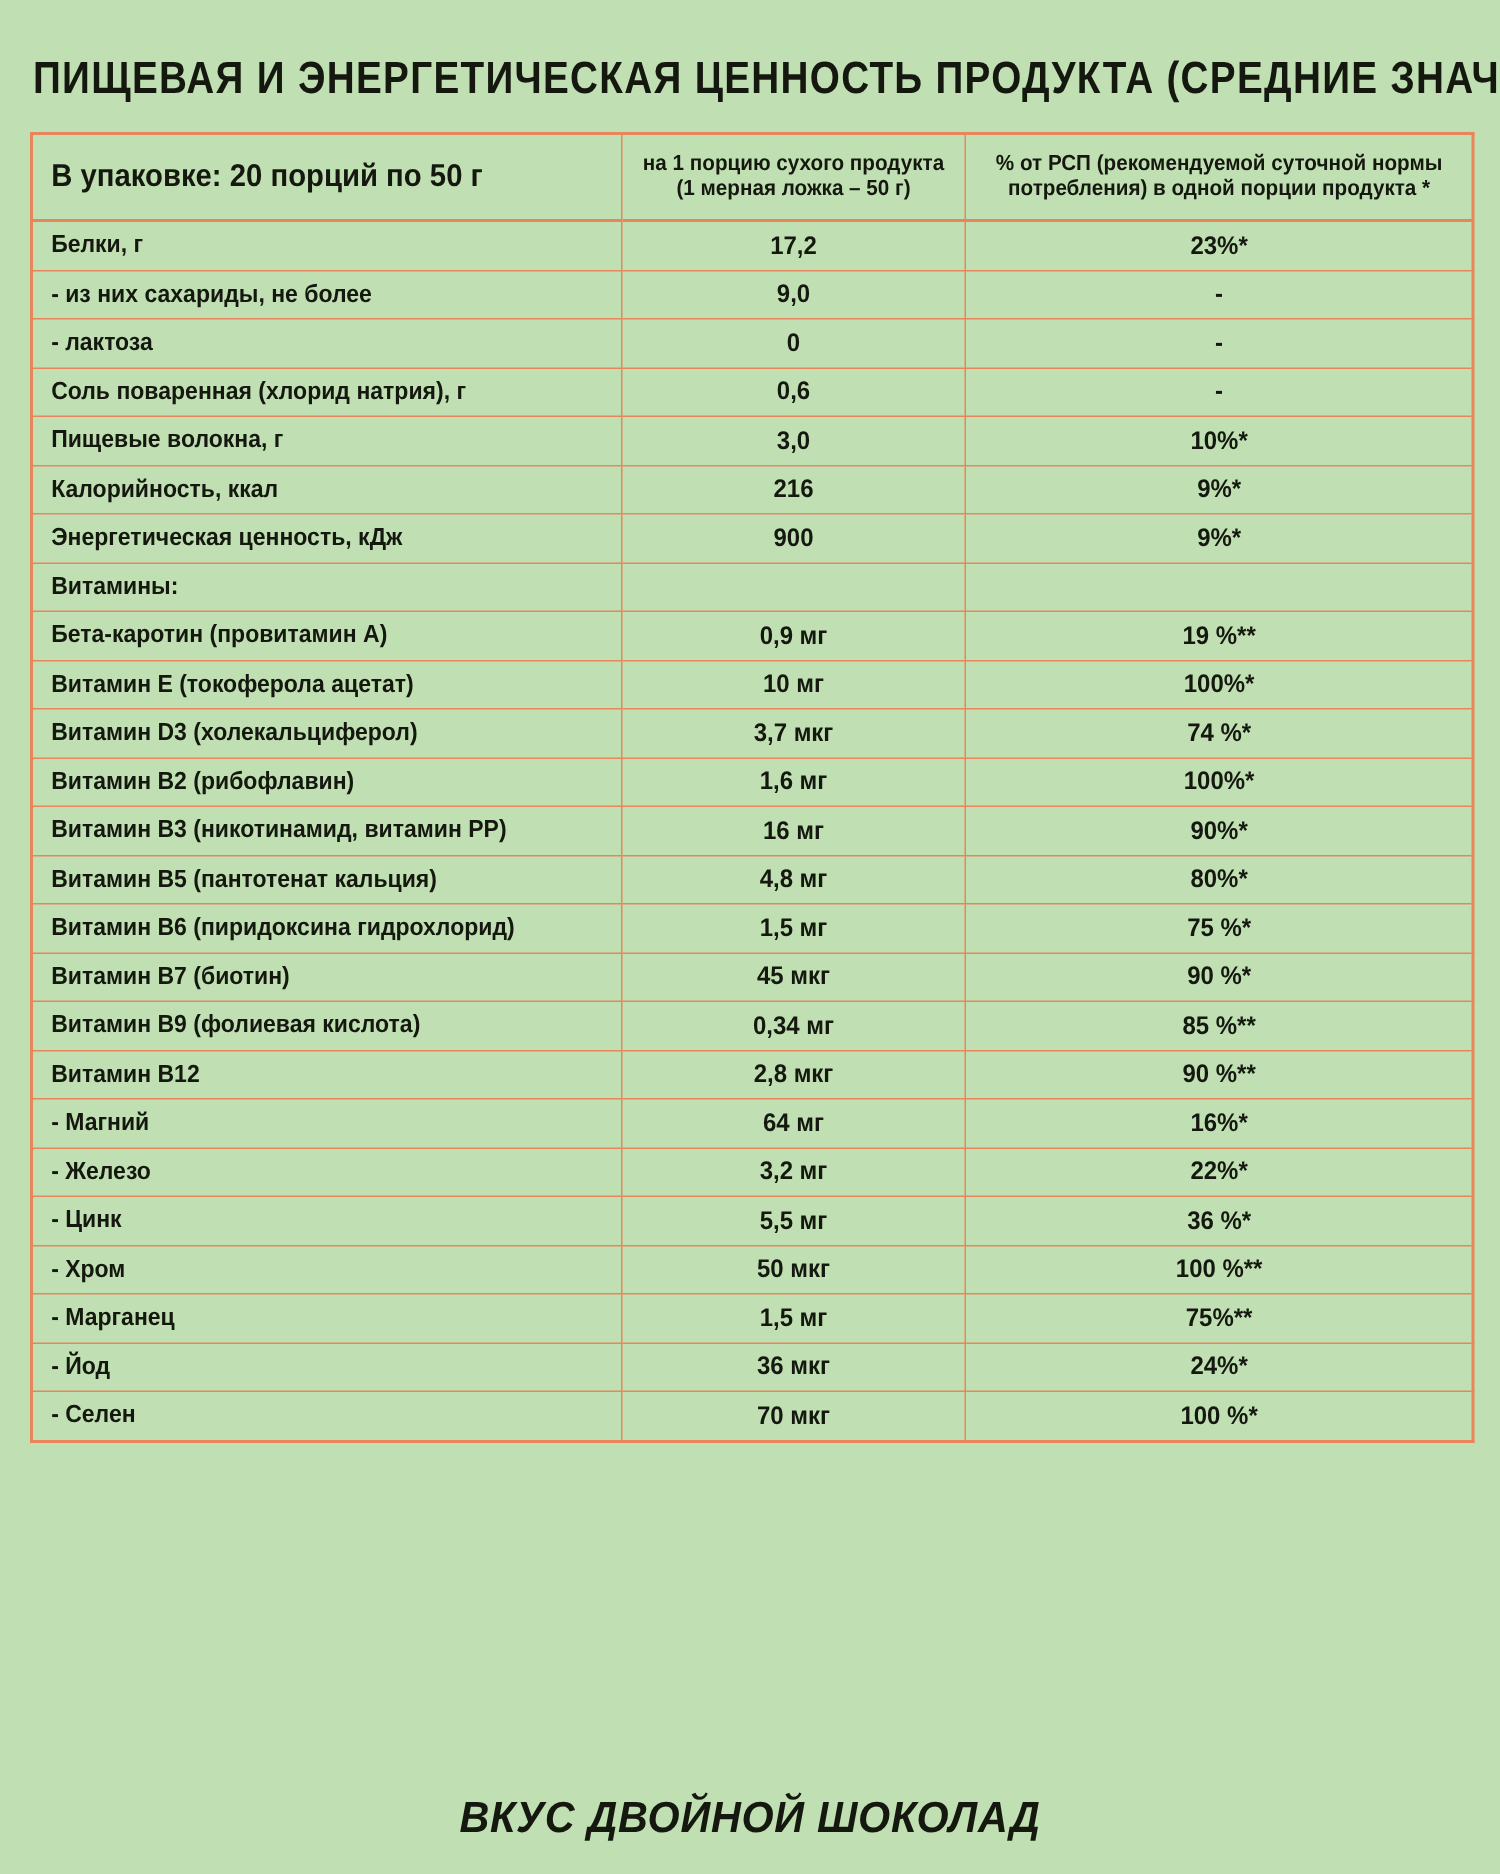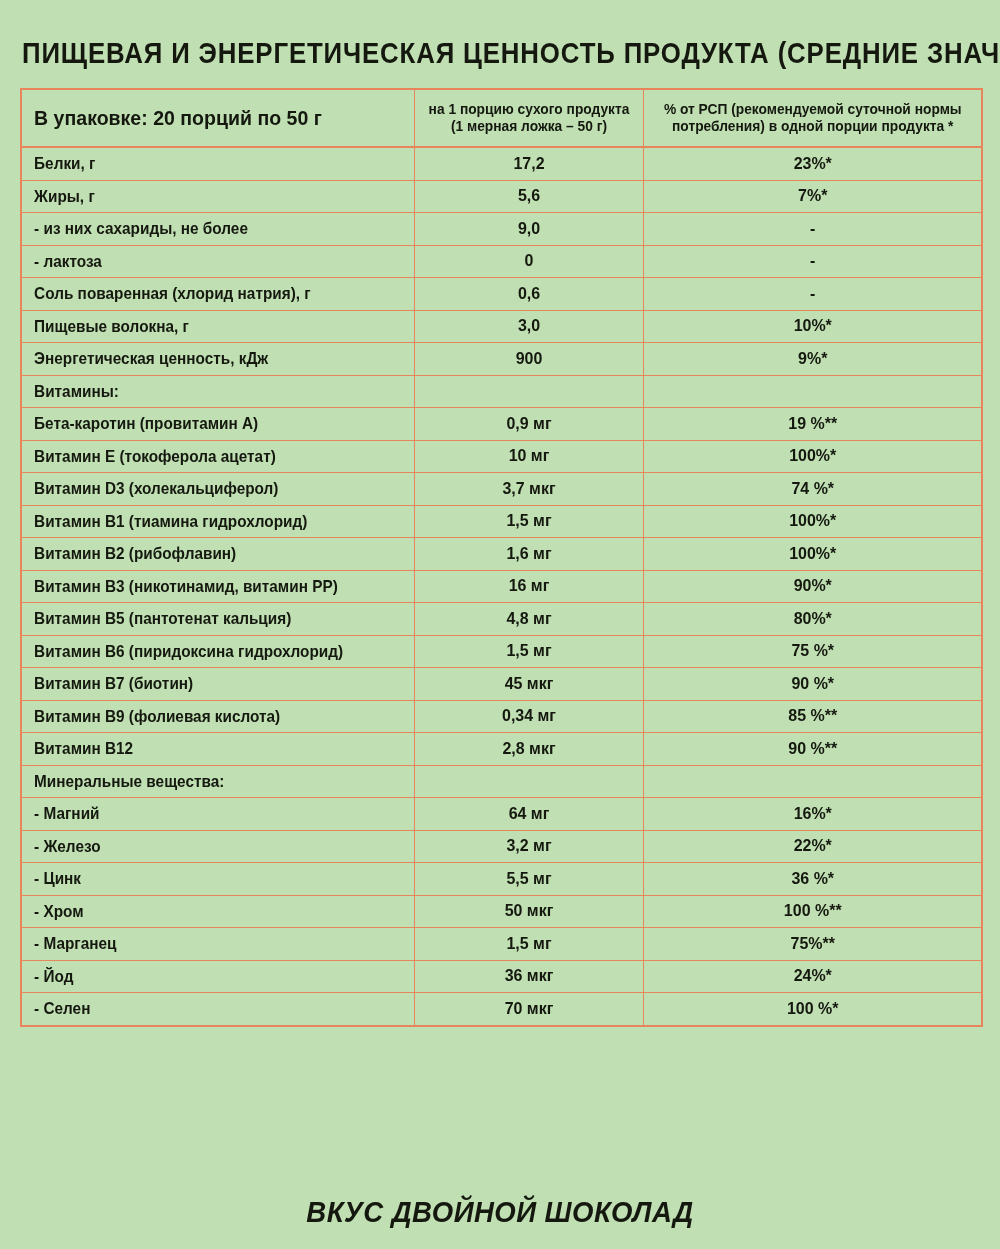--- a/index.html
+++ b/index.html
@@ -149,31 +149,20 @@
             </td>
             <td>
               <div class="cell-val">17,2</div>
             </td>
             <td>
               <div class="cell-pct">23%*</div>
             </td>
           </tr>
           <tr class="row">
             <td>
-              <div class="cell-name">Жиры, г</div>
-            </td>
-            <td>
-              <div class="cell-val">5,6</div>
-            </td>
-            <td>
-              <div class="cell-pct">7%*</div>
-            </td>
-          </tr>
-          <tr class="row">
-            <td>
               <div class="cell-name">- из них сахариды, не более</div>
             </td>
             <td>
               <div class="cell-val">9,0</div>
             </td>
             <td>
               <div class="cell-pct">-</div>
             </td>
           </tr>
           <tr class="row">
@@ -204,20 +193,31 @@
             </td>
             <td>
               <div class="cell-val">3,0</div>
             </td>
             <td>
               <div class="cell-pct">10%*</div>
             </td>
           </tr>
           <tr class="row">
             <td>
+              <div class="cell-name">Калорийность, ккал</div>
+            </td>
+            <td>
+              <div class="cell-val">216</div>
+            </td>
+            <td>
+              <div class="cell-pct">9%*</div>
+            </td>
+          </tr>
+          <tr class="row">
+            <td>
               <div class="cell-name">Энергетическая ценность, кДж</div>
             </td>
             <td>
               <div class="cell-val">900</div>
             </td>
             <td>
               <div class="cell-pct">9%*</div>
             </td>
           </tr>
           <tr class="row">
@@ -259,70 +259,59 @@
             </td>
             <td>
               <div class="cell-val">3,7 мкг</div>
             </td>
             <td>
               <div class="cell-pct">74 %*</div>
             </td>
           </tr>
           <tr class="row">
             <td>
-              <div class="cell-name">Витамин В1 (тиамина гидрохлорид)</div>
+              <div class="cell-name">Витамин В2 (рибофлавин)</div>
+            </td>
+            <td>
+              <div class="cell-val">1,6 мг</div>
+            </td>
+            <td>
+              <div class="cell-pct">100%*</div>
+            </td>
+          </tr>
+          <tr class="row">
+            <td>
+              <div class="cell-name">Витамин В3 (никотинамид, витамин РР)</div>
+            </td>
+            <td>
+              <div class="cell-val">16 мг</div>
+            </td>
+            <td>
+              <div class="cell-pct">90%*</div>
+            </td>
+          </tr>
+          <tr class="row">
+            <td>
+              <div class="cell-name">Витамин В5 (пантотенат кальция)</div>
+            </td>
+            <td>
+              <div class="cell-val">4,8 мг</div>
+            </td>
+            <td>
+              <div class="cell-pct">80%*</div>
+            </td>
+          </tr>
+          <tr class="row">
+            <td>
+              <div class="cell-name">Витамин В6 (пиридоксина гидрохлорид)</div>
             </td>
             <td>
               <div class="cell-val">1,5 мг</div>
             </td>
             <td>
-              <div class="cell-pct">100%*</div>
-            </td>
-          </tr>
-          <tr class="row">
-            <td>
-              <div class="cell-name">Витамин В2 (рибофлавин)</div>
-            </td>
-            <td>
-              <div class="cell-val">1,6 мг</div>
-            </td>
-            <td>
-              <div class="cell-pct">100%*</div>
-            </td>
-          </tr>
-          <tr class="row">
-            <td>
-              <div class="cell-name">Витамин В3 (никотинамид, витамин РР)</div>
-            </td>
-            <td>
-              <div class="cell-val">16 мг</div>
-            </td>
-            <td>
-              <div class="cell-pct">90%*</div>
-            </td>
-          </tr>
-          <tr class="row">
-            <td>
-              <div class="cell-name">Витамин В5 (пантотенат кальция)</div>
-            </td>
-            <td>
-              <div class="cell-val">4,8 мг</div>
-            </td>
-            <td>
-              <div class="cell-pct">80%*</div>
-            </td>
-          </tr>
-          <tr class="row">
-            <td>
-              <div class="cell-name">Витамин В6 (пиридоксина гидрохлорид)</div>
-            </td>
-            <td>
-              <div class="cell-val">1,5 мг</div>
-            </td>
-            <td>
               <div class="cell-pct">75 %*</div>
             </td>
           </tr>
           <tr class="row">
             <td>
               <div class="cell-name">Витамин В7 (биотин)</div>
             </td>
             <td>
               <div class="cell-val">45 мкг</div>
             </td>
@@ -343,31 +332,20 @@
           </tr>
           <tr class="row">
             <td>
               <div class="cell-name">Витамин В12</div>
             </td>
             <td>
               <div class="cell-val">2,8 мкг</div>
             </td>
             <td>
               <div class="cell-pct">90 %**</div>
-            </td>
-          </tr>
-          <tr class="row">
-            <td>
-              <div class="cell-name">Минеральные вещества:</div>
-            </td>
-            <td>
-              <div class="cell-val"></div>
-            </td>
-            <td>
-              <div class="cell-pct"></div>
             </td>
           </tr>
           <tr class="row">
             <td>
               <div class="cell-name">- Магний</div>
             </td>
             <td>
               <div class="cell-val">64 мг</div>
             </td>
             <td>

